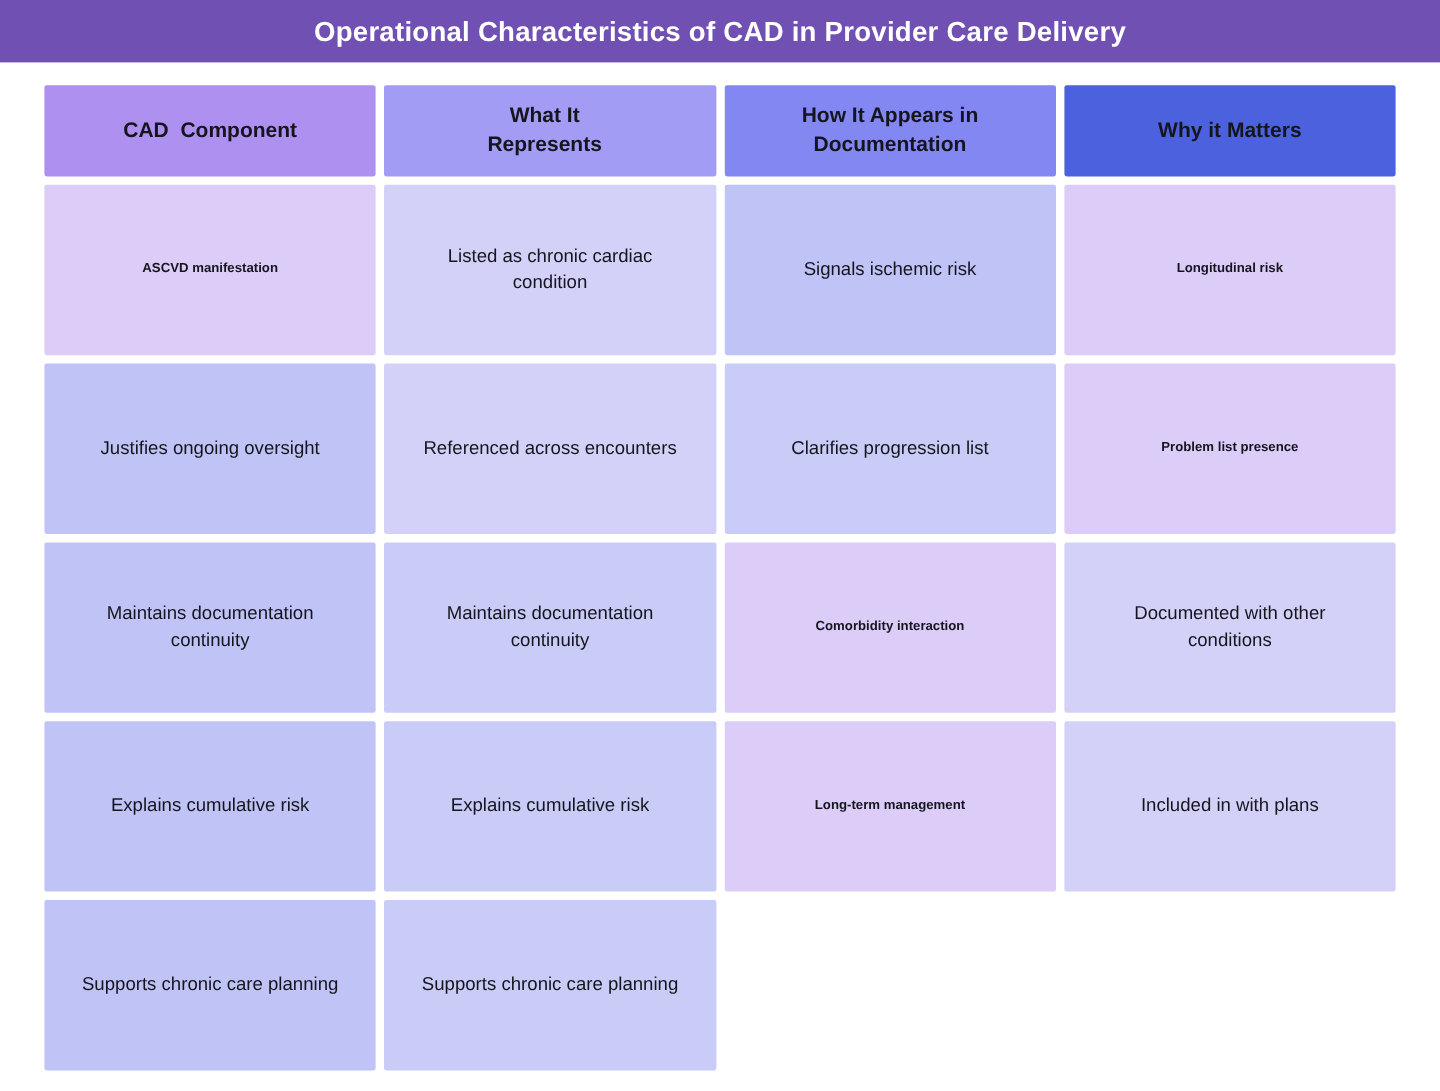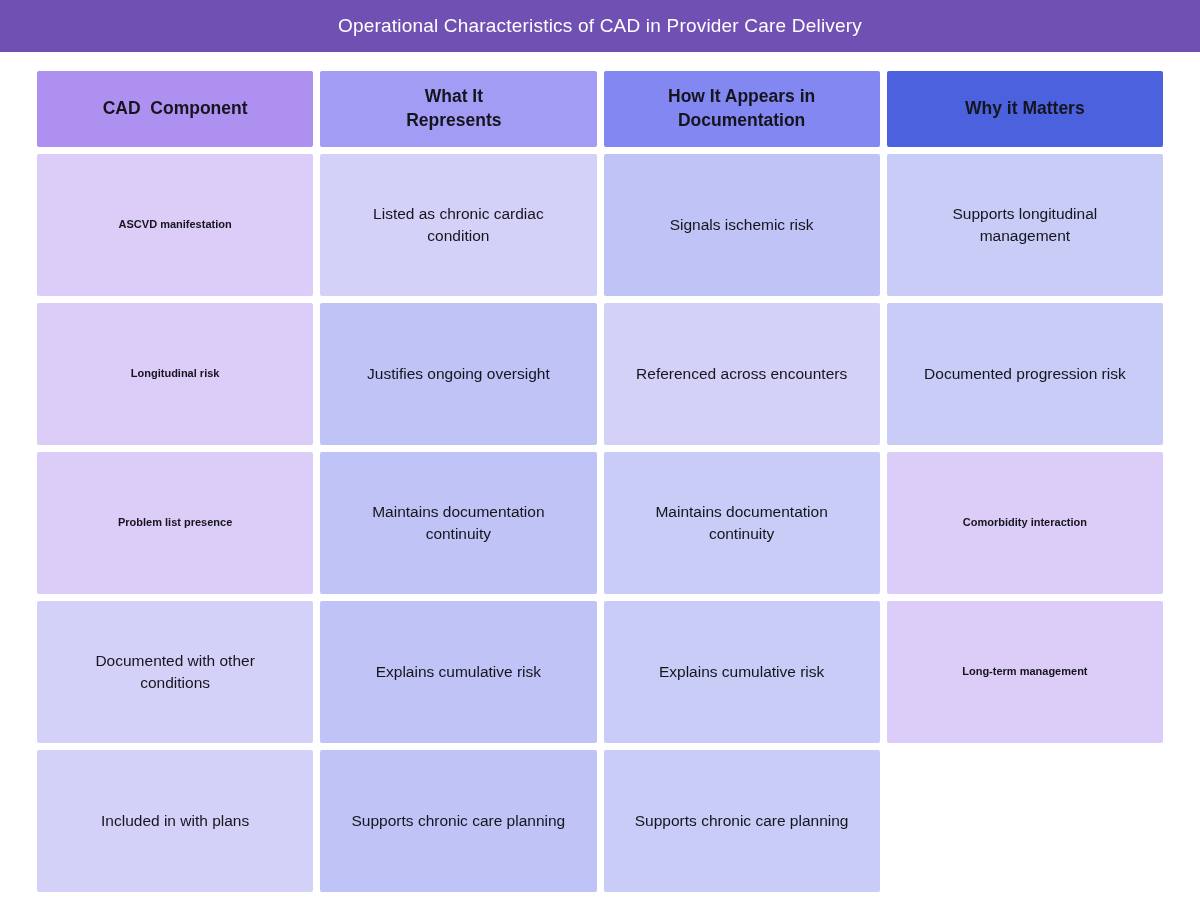--- a/index.html
+++ b/index.html
@@ -13,22 +13,22 @@
   .title-bar {
     width: 100%;
     height: 52px;
     background: #7050b2;
     display: flex;
     align-items: center;
     justify-content: center;
   }
   .title-bar span {
     color: #ffffff;
-    font-size: 19px;
-    font-weight: 400;
+    font-size: 23px;
+    font-weight: 700;
     letter-spacing: 0.2px;
   }
   .grid {
     margin: 19px 37px 0 37px;
     display: grid;
     grid-template-columns: repeat(4, 1fr);
     grid-template-rows: 76px repeat(5, 142px);
     gap: 7px;
   }
   .cell {
@@ -71,26 +71,25 @@
   <div class="cell head col-a">CAD  Component</div>
   <div class="cell head col-b">What It
 Represents</div>
   <div class="cell head col-c">How It Appears in
 Documentation</div>
   <div class="cell head col-d">Why it Matters</div>
 
   <div class="cell body col-a label">ASCVD manifestation</div>
   <div class="cell body col-b">Listed as chronic cardiac condition</div>
   <div class="cell body col-c">Signals ischemic risk</div>
-  <div class="cell body col-d">Supports longitudinal management</div>
 
   <div class="cell body col-a label">Longitudinal risk</div>
   <div class="cell body col-c">Justifies ongoing oversight</div>
   <div class="cell body col-b">Referenced across encounters</div>
-  <div class="cell body col-d">Documented progression risk</div>
+  <div class="cell body col-d">Clarifies progression list</div>
 
   <div class="cell body col-a label">Problem list presence</div>
   <div class="cell body col-c">Maintains documentation continuity</div>
   <div class="cell body col-d">Maintains documentation continuity</div>
 
   <div class="cell body col-a label">Comorbidity interaction</div>
   <div class="cell body col-b">Documented with other conditions</div>
   <div class="cell body col-c">Explains cumulative risk</div>
   <div class="cell body col-d">Explains cumulative risk</div>
 

